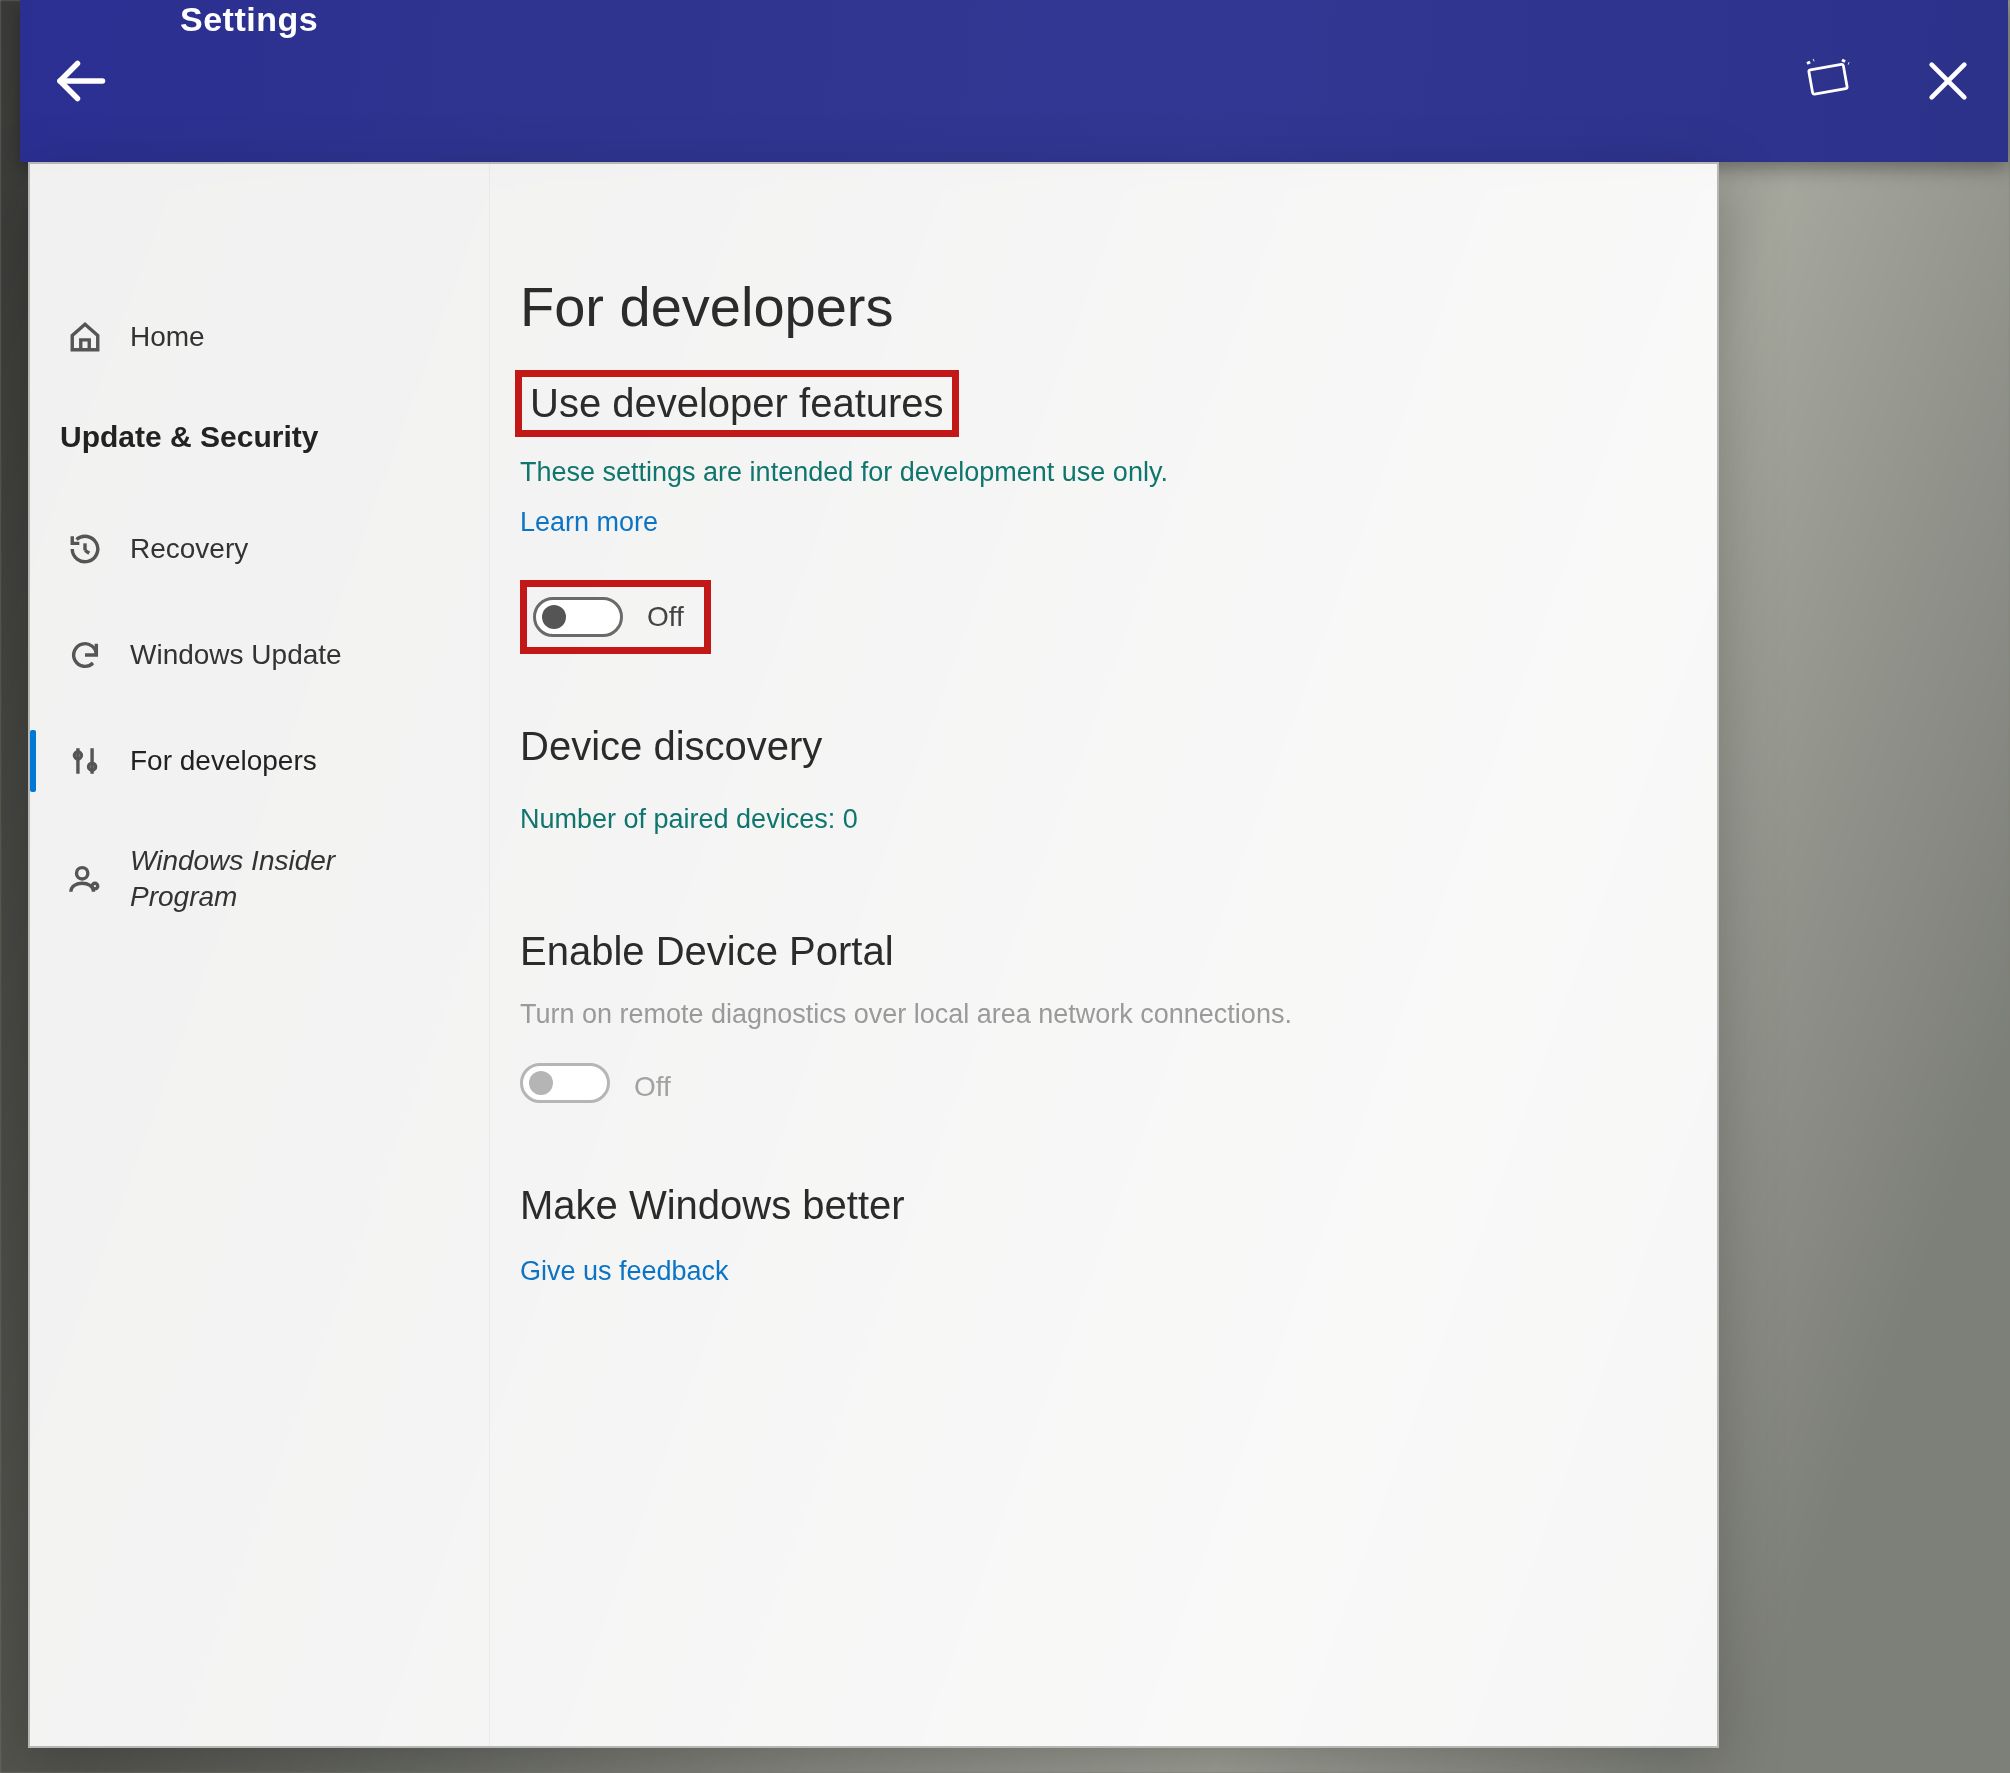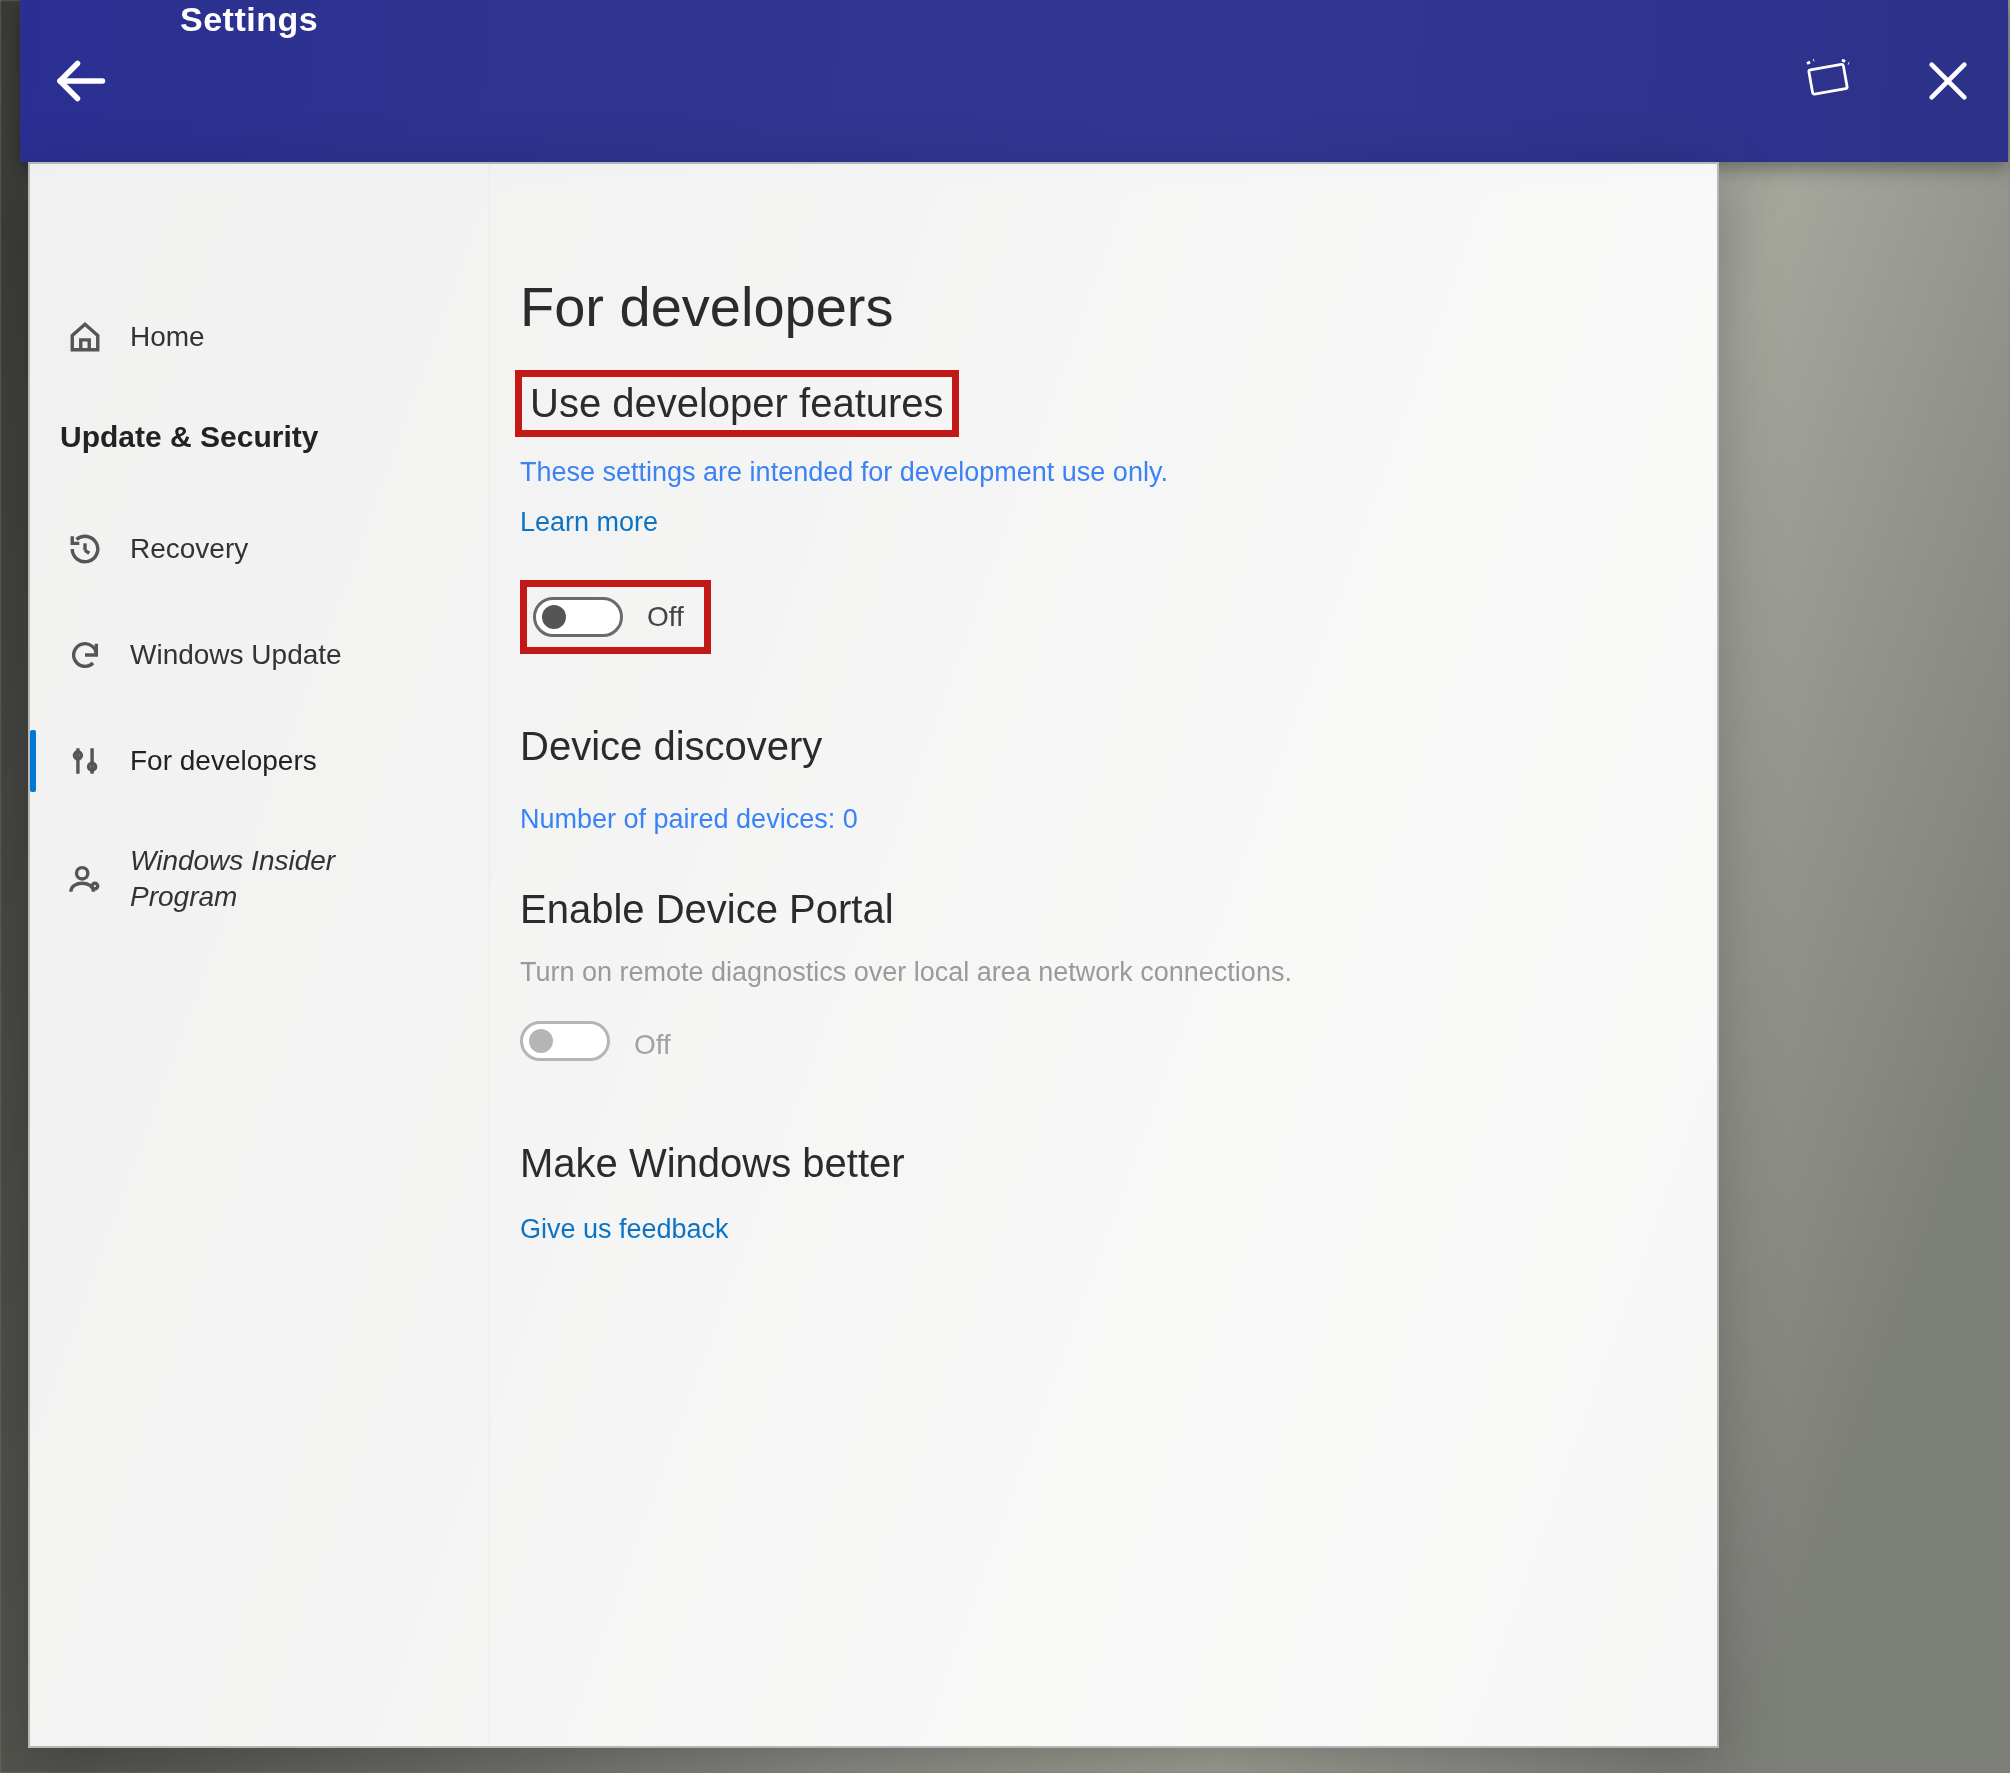--- a/index.html
+++ b/index.html
@@ -83,21 +83,21 @@
   .side-row.selected .label { color: #222; }
 
   .main {
     flex: 1; padding: 110px 60px 60px 30px;
     color: #2b2b2b;
     position: relative;
   }
   .page-title { font-size: 56px; font-weight: 400; margin: 0 0 36px 0; }
   .section-title { font-size: 40px; font-weight: 400; margin: 36px 0 20px 0; }
   .section-title.first { margin-top: 10px; }
-  .body-text { font-size: 27px; color: #3b82f6; line-height: 1.5; margin: 6px 0; }
+  .body-text { font-size: 27px; color: #0f766e; line-height: 1.5; margin: 6px 0; }
   .body-text.disabled { color: #9a9a9a; }
   .link { color: #0b74c5; font-size: 27px; text-decoration: none; cursor: pointer; display:inline-block; margin-top: 8px;}
   .toggle-row {
     display: flex; align-items: flex-end; gap: 24px;
     margin: 28px 0 10px 0;
   }
   .toggle {
     width: 90px; height: 40px; border: 3px solid #6a6a6a;
     border-radius: 40px; background: #fff; position: relative;
     cursor: pointer;
@@ -225,21 +225,21 @@
         <span class="toggle">
           <span class="knob"></span>
         </span>
         <span class="toggle-label">Off</span>
       </span>
     </div>
 
     <h2 class="section-title" style="margin-top:70px;">Device discovery</h2>
     <p class="body-text" style="margin-top:30px;">Number of paired devices: 0</p>
 
-    <h2 class="section-title" style="margin-top:48px;">Enable Device Portal</h2>
+    <h2 class="section-title" style="margin-top:90px;">Enable Device Portal</h2>
     <p class="body-text disabled">Turn on remote diagnostics over local area network connections.</p>
     <div class="toggle-row">
       <span class="toggle disabled">
         <span class="knob"></span>
       </span>
       <span class="toggle-label disabled">Off</span>
     </div>
 
     <h2 class="section-title" style="margin-top:80px;">Make Windows better</h2>
     <a class="link">Give us feedback</a>

